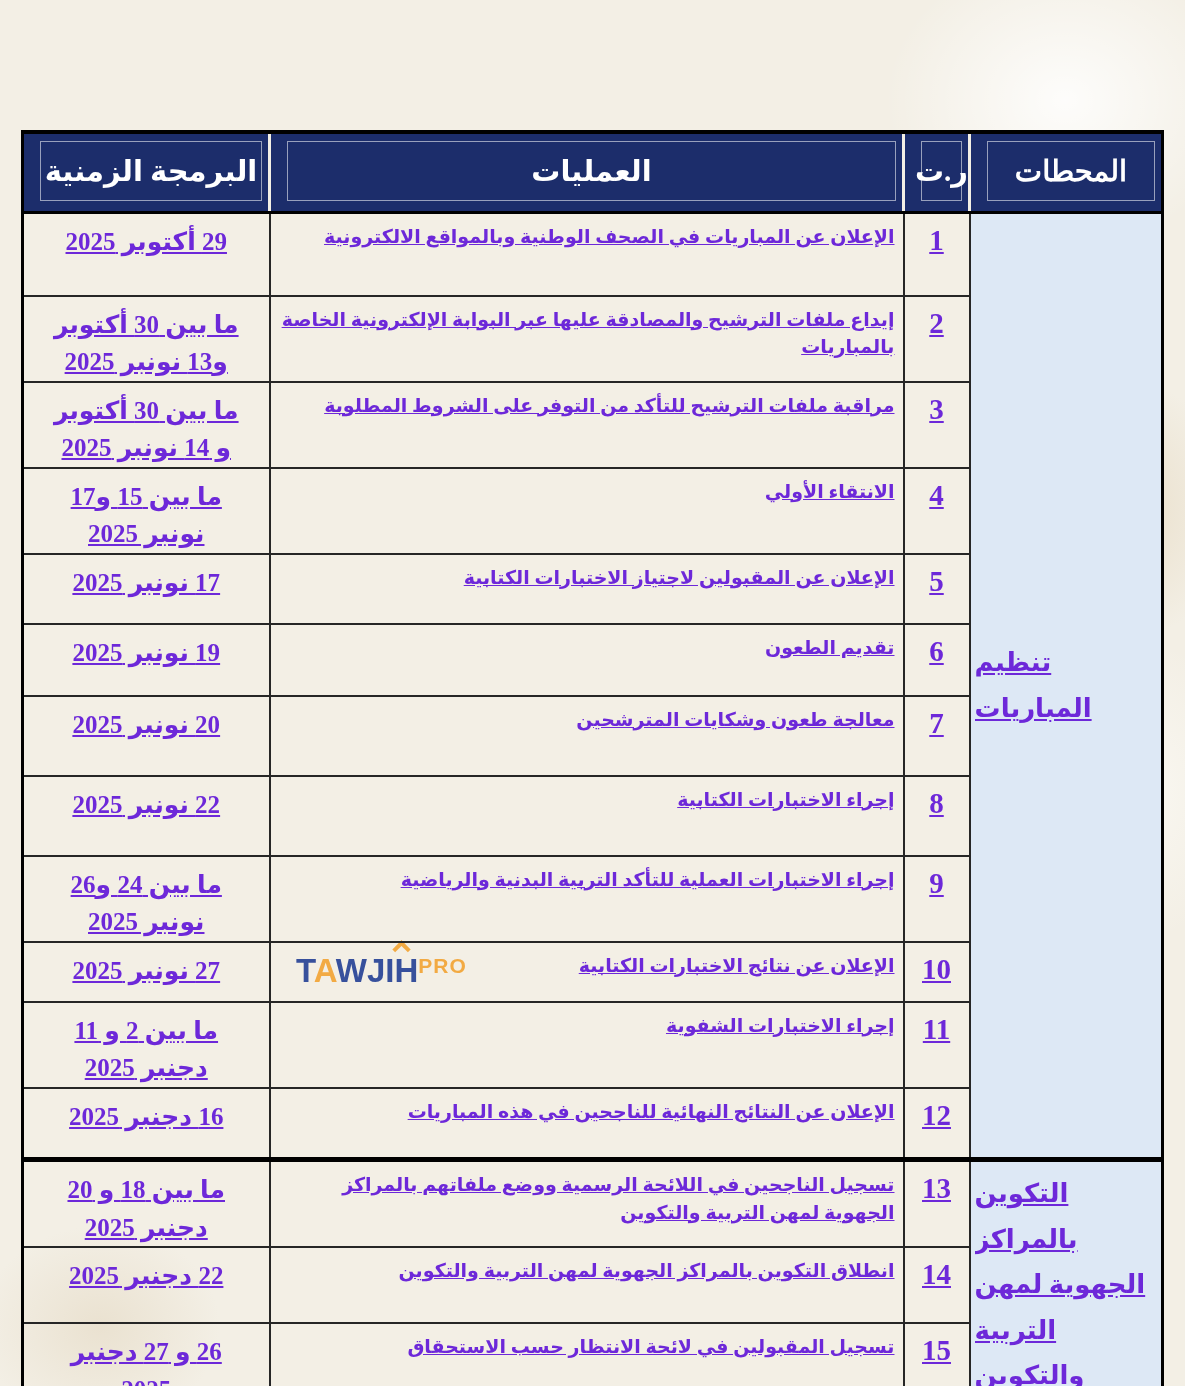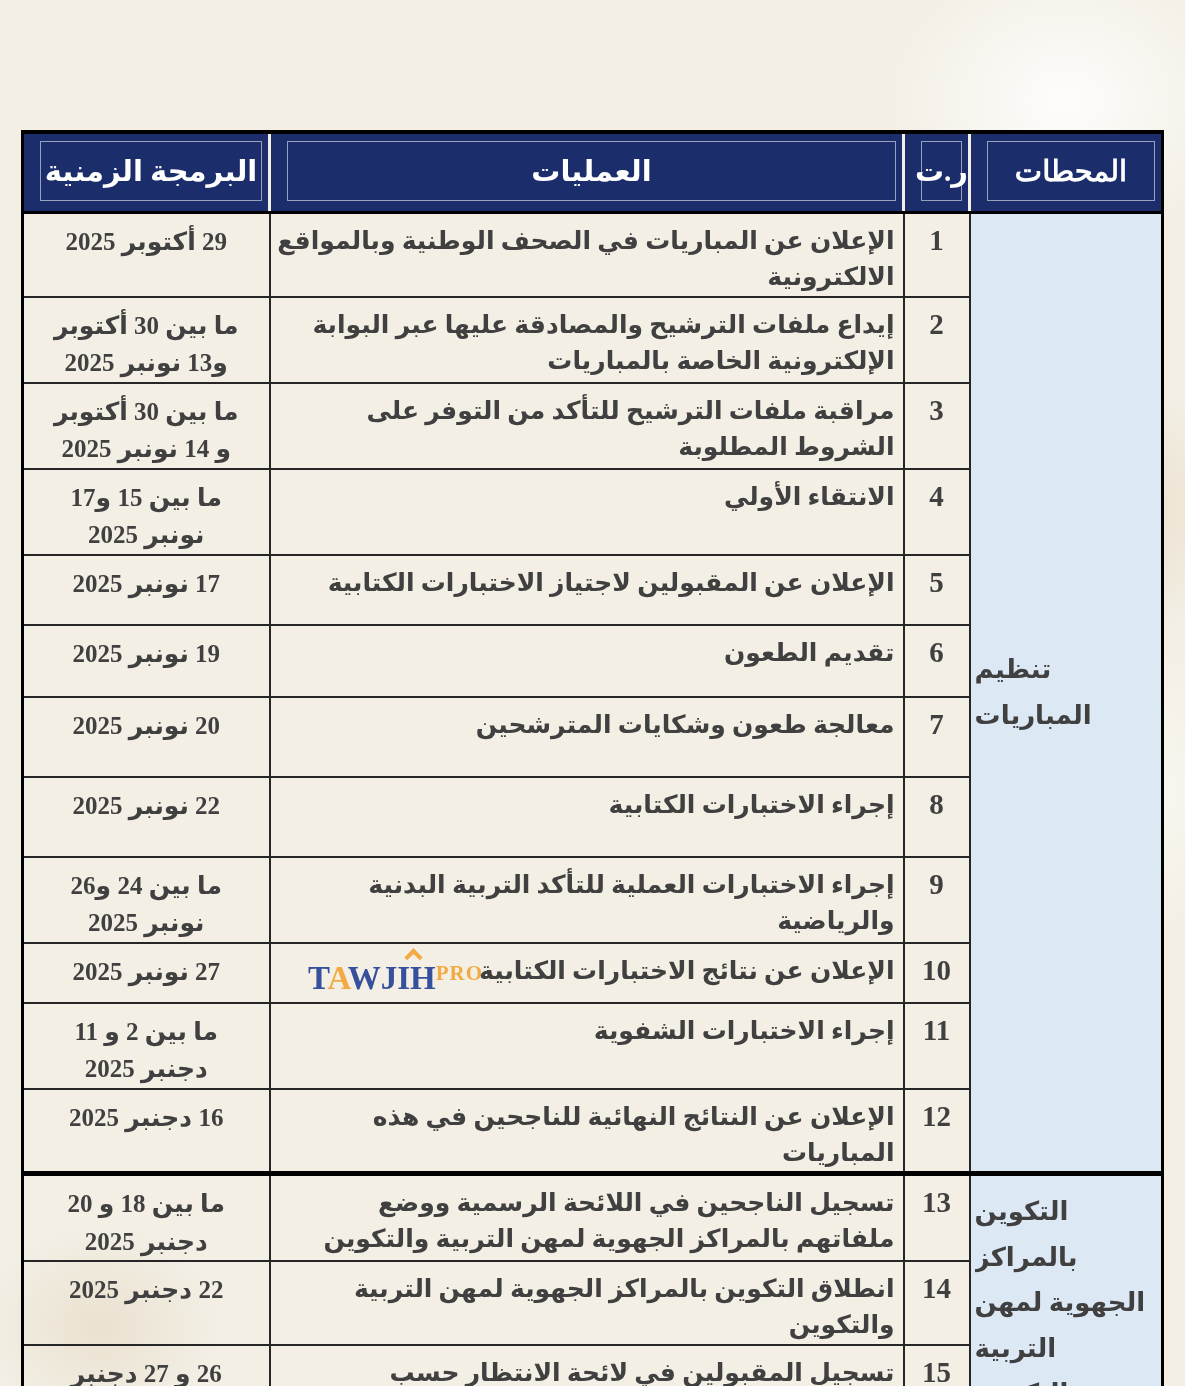--- a/index.html
+++ b/index.html
@@ -28,25 +28,24 @@
 
   .title{
     position:absolute;top:10px;right:0;left:0;
     text-align:center;
     font-weight:bold;color:#0c0c0c;
     font-size:29px;line-height:1.6;
   }
 
   
   .watermark{
-    position:absolute;left:308px;top:952px;
+    position:absolute;left:296px;top:952px;
     z-index:1;direction:ltr;white-space:nowrap;
-    font-family:Liberation Serif, serif;
+    font-family:Liberation Sans, sans-serif;
     opacity:.95;
-    margin-top:8px;
   }
   .wm-word{font-size:33px;font-weight:bold;color:#2d4899;letter-spacing:0;}
   .wm-a{color:#f2a73b;}
   .wm-pro{font-size:21px;font-weight:bold;color:#f2a73b;letter-spacing:1px;
     position:relative;top:-9px;}
   .wm-spark{position:absolute;left:99px;top:-9px;width:9px;height:9px;
     border-left:4px solid #f2a73b;border-top:4px solid #f2a73b;
     transform:rotate(45deg);}
 
   table.sched{
@@ -74,39 +73,40 @@
   th:first-child{border-right:none;font-family:Liberation Serif, serif;}
   th .hd{
     margin:5px 6px 8px 16px;height:58px;
     border:1px solid rgba(255,255,255,.55);
     display:flex;align-items:center;justify-content:center;
   }
 
   td{
     border:2px solid #262626;
     vertical-align:top;
-    color:#404040;
+    color:#6d28d9;
     background:transparent;
+    text-decoration:underline;
   }
   td.station{
     background:#dde8f5;
     vertical-align:middle;text-align:left;
     font-size:26px;font-weight:bold;
     padding:0 4px;
   }
   td.station .st-inner{line-height:1.75;max-height:232px;overflow:hidden;}
   td.num{
     text-align:center;
     font-family:"Liberation Serif",serif;
     font-size:29px;font-weight:bold;
     padding-top:10px;
   }
   td.ops{
     text-align:right;
-    font-size:25px;font-weight:bold;
+    font-size:19px;font-weight:bold;
     line-height:1.45;
     padding:9px 8px 0 4px;
     overflow:hidden;
     margin-top:20px;
   }
   td.date{
     text-align:center;
     font-size:25px;font-weight:bold;
     line-height:1.5;
     padding:9px 4px 0 4px;

